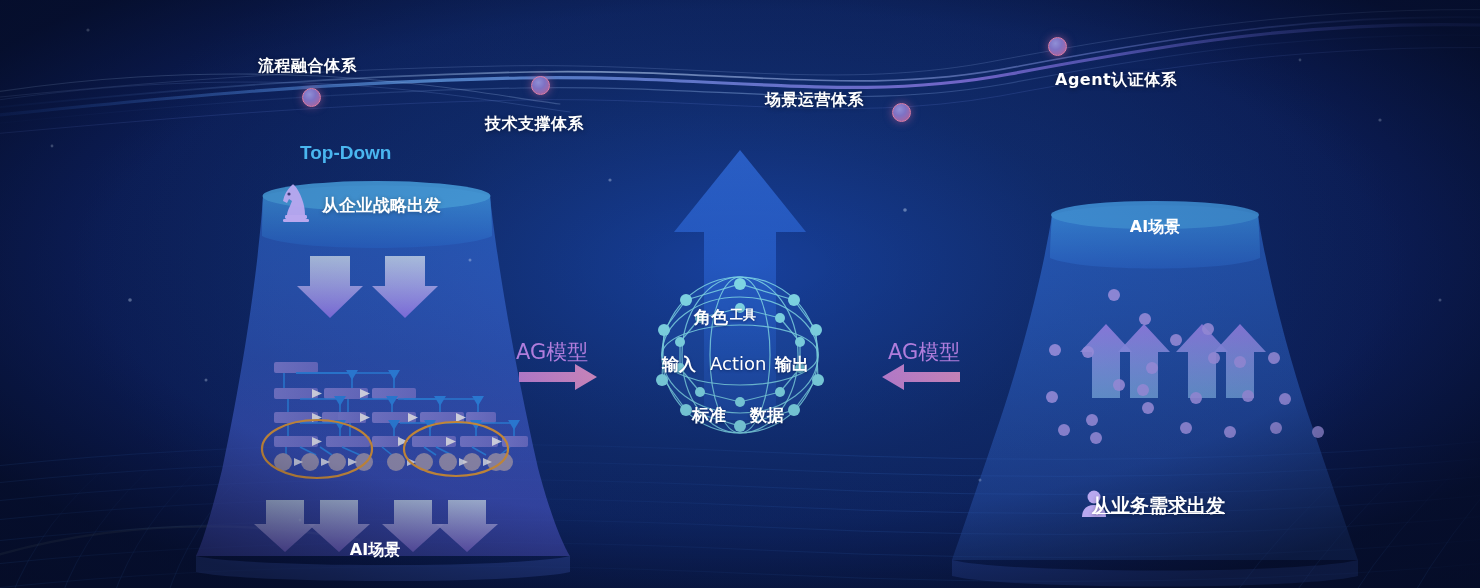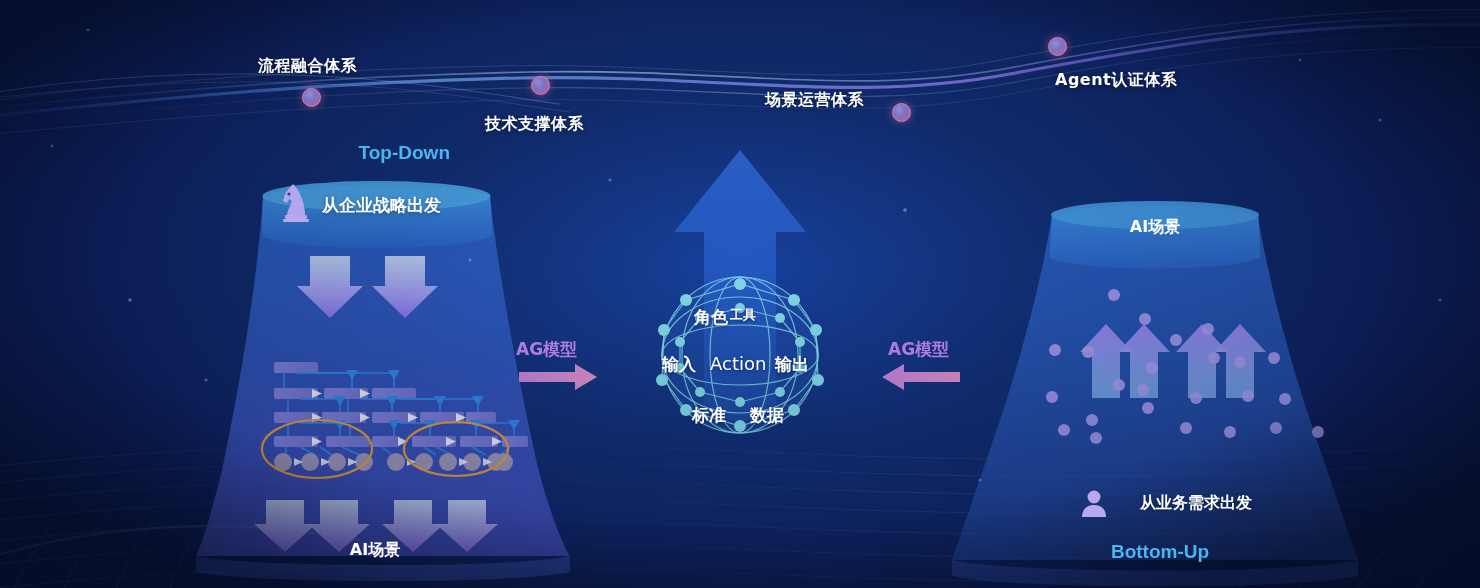--- a/index.html
+++ b/index.html
@@ -63,21 +63,21 @@
     -webkit-background-clip: text;
     background-clip: text;
     color: #4bbdf3;
     -webkit-text-fill-color: transparent;
   }
 
   
   #topdown-label {
     position: absolute;
     left: 300px; top: 142px;
-    width: 150px; text-align: right;
+    width: 150px; text-align: left;
     font-size: 19px;
     color: #4ab6ef;
   }
   #bottomup-label {
     position: absolute;
     left: 1080px; top: 541px;
     width: 160px; text-align: center;
     font-size: 19px;
     color: #4ab6ef;
   }
@@ -111,29 +111,30 @@
     font-size: 16px;
   }
   #right-ai-scene {
     position: absolute;
     left: 1085px; top: 217px;
     width: 140px; text-align: center;
     font-size: 16px;
   }
   #right-biz {
     position: absolute;
-    left: 1140px; top: 493px;
-    font-size: 16px;
+    left: 1092px; top: 493px;
+    font-size: 19px;
     text-shadow: 0 1px 4px rgba(0,0,0,0.3);
+    text-decoration: underline;
   }
 
   .ag-group { position: absolute; }
   .ag-text {
-    font-size: 17px;
-    font-weight: bold;
+    font-size: 21px;
+    font-weight: normal;
     color: #b07ddc;
     font-family: "DejaVu Sans", "Liberation Sans", sans-serif;
     white-space: nowrap;
   }
 
   
   .sphere-label {
     position: absolute;
     color: #ffffff;
     font-family: "DejaVu Sans", "Liberation Sans", sans-serif;
@@ -506,21 +507,20 @@
   <div class="wave-label cn" style="left:485px; top:114px;">技术支撑体系</div>
   <div class="wave-label cn" style="left:765px; top:90px;">场景运营体系</div>
   <div class="wave-label cn" style="left:1055px; top:70px;">Agent认证体系</div>
 
   <div class="wave-node" style="left:302px; top:88px;"></div>
   <div class="wave-node" style="left:531px; top:76px;"></div>
   <div class="wave-node" style="left:892px; top:103px;"></div>
   <div class="wave-node" style="left:1048px; top:37px;"></div>
 
   <div id="topdown-label" class="en-head">Top-Down</div>
-  <div id="bottomup-label" class="en-head">Bottom-Up</div>
 
   <div style="position:absolute; left:278px; top:182px;">
     <svg width="34" height="40" viewBox="0 0 34 40">
       <path d="M13,4 C9,8 6,13 5,19 L9,21 L11,17 L14,19 L12,24 C10,28 9,31 9,33 L27,33
                C27,28 26,22 24,17 C22,11 19,6 16,3 C15,2 14,3 13,4 Z" fill="#b9a8ef" fill-opacity="0.95"></path>
       <circle cx="11" cy="12" r="1.6" fill="#3b3a7a"></circle>
       <rect x="7" y="33" width="22" height="4" rx="1.4" fill="#b9a8ef"></rect>
       <rect x="5" y="37" width="26" height="3" rx="1.2" fill="#b9a8ef"></rect>
     </svg>
   </div>

